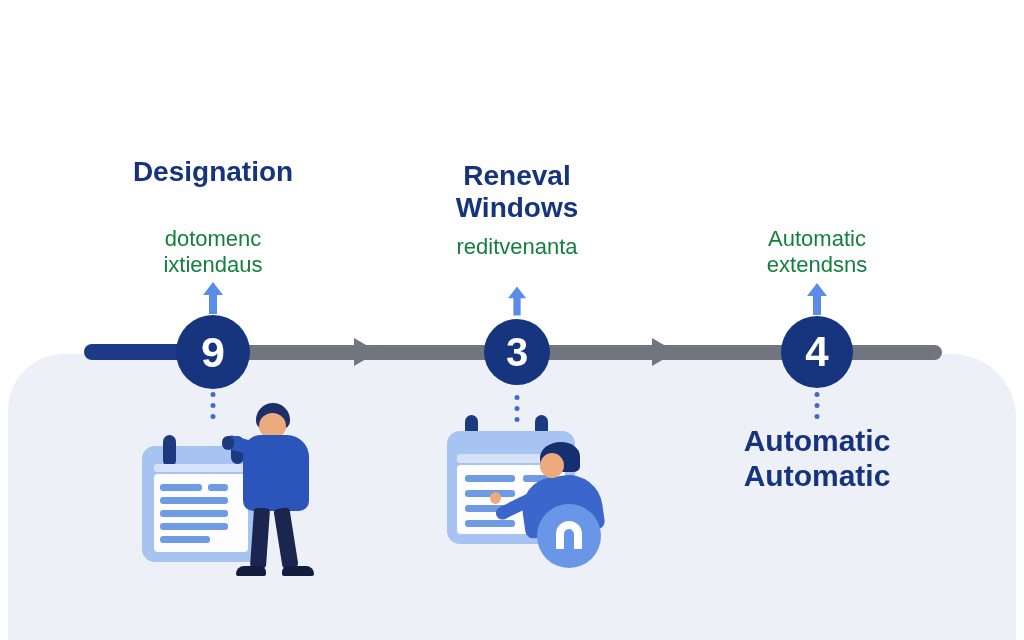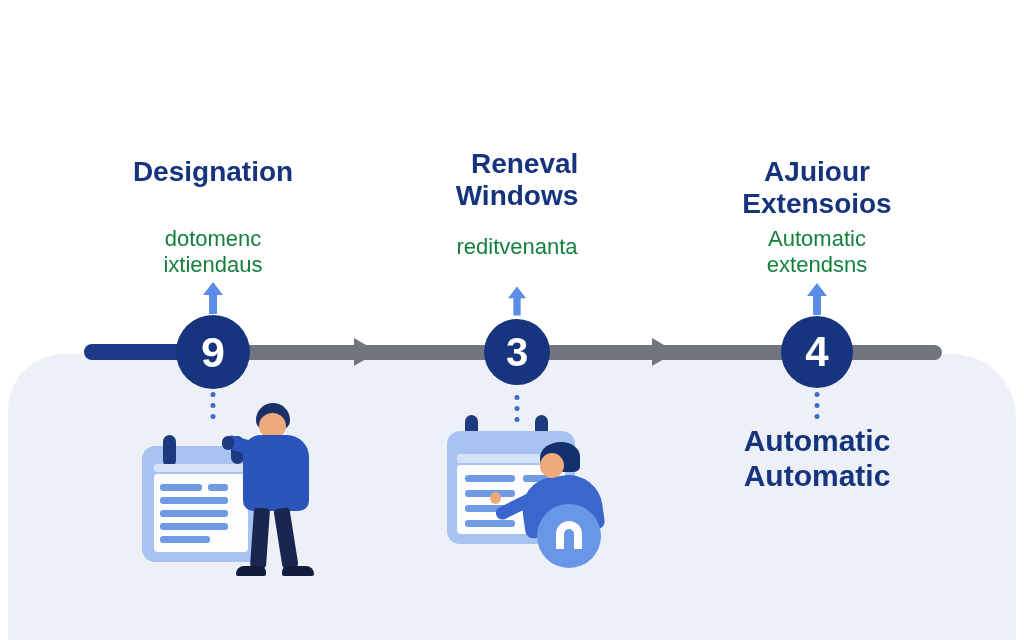--- a/index.html
+++ b/index.html
@@ -104,32 +104,28 @@
 
 
   <div class="col-head" style="left:213px; top:156px;">
     <div>Designation</div>
   </div>
   <div class="col-sub" style="left:213px; top:226px;">
     <div>dotomenc</div>
     <div>ixtiendaus</div>
   </div>
 
-  <div class="col-head" style="left:517px; top:148px;text-align:right;">
+  <div class="col-head" style="left:517px; top:160px;">
     <div>Reneval</div>
     <div>Windows</div>
   </div>
   <div class="col-sub" style="left:517px; top:226px;margin-top:8px;">
     <div>reditvenanta</div>
   </div>
 
-  <div class="col-head" style="left:817px; top:156px;">
-    <div>AJuiour</div>
-    <div>Extensoios</div>
-  </div>
   <div class="col-sub" style="left:817px; top:226px;">
     <div>Automatic</div>
     <div>extendsns</div>
   </div>
 
   <div class="up-arrow" style="left:213px; top:282px;">
     <svg width="22" height="32" viewBox="0 0 22 32">
         <path d="M11 0 L21 13 L15 13 L15 32 L7 32 L7 13 L1 13 Z"></path>
       </svg>
   </div>

